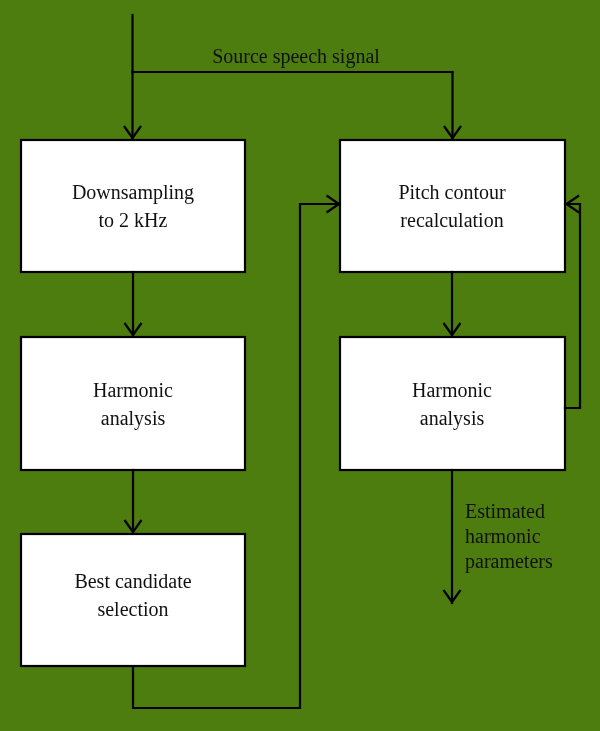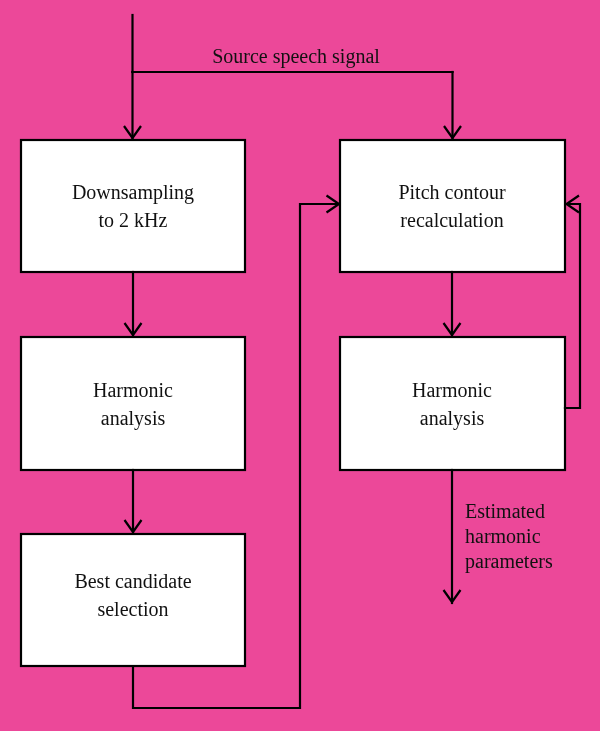--- a/index.html
+++ b/index.html
@@ -10,21 +10,21 @@
   body {
     width: 600px;
     height: 731px;
     font-family: "Liberation Serif", "DejaVu Serif", serif;
     overflow: hidden;
   }
   #diagram-root {
     position: relative;
     width: 600px;
     height: 731px;
-    background: #ec4899;
+    background: #4d7c0f;
   }
   svg.flow {
     position: absolute;
     left: 0;
     top: 0;
     width: 600px;
     height: 731px;
   }
   .box-rect {
     fill: #ffffff;

